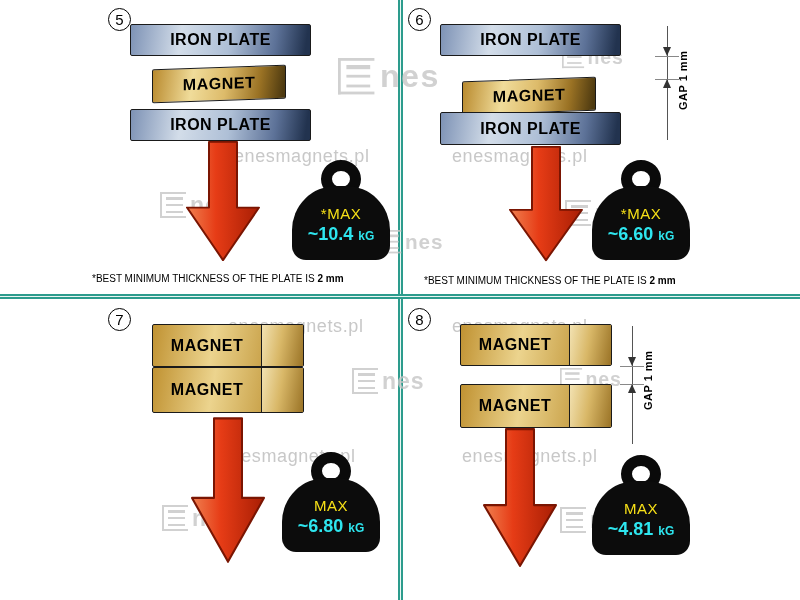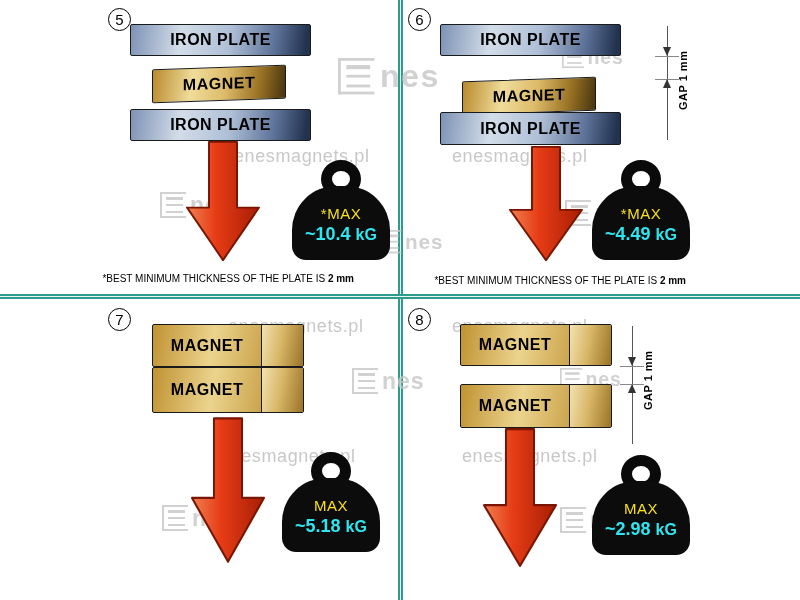--- a/index.html
+++ b/index.html
@@ -37,24 +37,24 @@
   
   .force-arrow{position:absolute;z-index:4}
 
   
   .kettlebell{position:absolute;width:98px;z-index:5}
   .kb-ring{width:40px;height:38px;border:11px solid #0a0a0a;border-radius:50%;margin:0 auto;background:#fff}
   .kb-body{margin-top:-12px;width:98px;height:74px;background:#0c0c0c;border-radius:44px 44px 14px 14px;
     display:flex;flex-direction:column;align-items:center;justify-content:center;gap:2px;padding-top:4px}
   .kb-max{color:#f7e017;font-weight:normal;font-size:15px;letter-spacing:.5px}
   .kb-val{color:#2ee6ef;font-weight:bold;font-size:18px;display:flex;align-items:baseline;gap:5px}
-  .kb-unit{font-size:16px}
-
-  
-  .footnote{position:absolute;font-size:10px;color:#000;text-align:right;z-index:4;white-space:nowrap}
+  .kb-unit{font-size:12px}
+
+  
+  .footnote{position:absolute;font-size:10px;color:#000;text-align:left;z-index:4;white-space:nowrap}
   .footnote b{font-weight:bold}
 
   
   .gapdim{position:absolute;z-index:4}
   .gapdim i{position:absolute;display:block}
   .gap-line{left:12px;top:0;width:1px;height:100%;background:#555}
   .gap-tick{left:0;width:24px;height:1px;background:#888}
   .gap-arr{left:8px;width:0;height:0;border-left:4.5px solid transparent;border-right:4.5px solid transparent}
   .gap-arr.down{border-top:9px solid #333}
   .gap-arr.up{border-bottom:9px solid #333}
@@ -206,21 +206,21 @@
     <span class="bar-label">IRON PLATE</span>
   </div>
   <svg class="force-arrow" style="left:508px;top:145px;width:76px;height:117px" viewBox="0 0 76 130" preserveAspectRatio="none">
     <path d="M24 2 H52 V72 H74 L38 128 L2 72 H24 Z" fill="url(#arrowGrad)" stroke="#7a1502" stroke-width="2" stroke-linejoin="round"></path>
   </svg>
   <div class="kettlebell" style="left:592px;top:160px">
     <div class="kb-ring"></div>
     <div class="kb-body">
       <div class="kb-max">*MAX</div>
       <div class="kb-val">
-        <span>~4.49</span>
+        <span>~6.60</span>
         <span class="kb-unit">kG</span>
       </div>
     </div>
   </div>
   <div class="footnote" style="left:424px;top:275px;width:262px">
     <span>*BEST MINIMUM THICKNESS OF THE PLATE IS</span>
     <b>2 mm</b>
   </div>
 
   <div class="num" style="left:108px;top:308px">7</div>
@@ -233,21 +233,21 @@
     <span class="endcap"></span>
   </div>
   <svg class="force-arrow" style="left:190px;top:416px;width:76px;height:148px" viewBox="0 0 76 130" preserveAspectRatio="none">
     <path d="M24 2 H52 V72 H74 L38 128 L2 72 H24 Z" fill="url(#arrowGrad)" stroke="#7a1502" stroke-width="2" stroke-linejoin="round"></path>
   </svg>
   <div class="kettlebell" style="left:282px;top:452px">
     <div class="kb-ring"></div>
     <div class="kb-body">
       <div class="kb-max">MAX</div>
       <div class="kb-val">
-        <span>~5.18</span>
+        <span>~6.80</span>
         <span class="kb-unit">kG</span>
       </div>
     </div>
   </div>
 
   <div class="num" style="left:408px;top:308px">8</div>
   <div class="bar magnet2" style="left:460px;top:324px;width:152px;height:42px">
     <span class="bar-label">MAGNET</span>
     <span class="endcap"></span>
   </div>
@@ -264,19 +264,19 @@
     <span class="endcap"></span>
   </div>
   <svg class="force-arrow" style="left:482px;top:427px;width:76px;height:141px" viewBox="0 0 76 130" preserveAspectRatio="none">
     <path d="M24 2 H52 V72 H74 L38 128 L2 72 H24 Z" fill="url(#arrowGrad)" stroke="#7a1502" stroke-width="2" stroke-linejoin="round"></path>
   </svg>
   <div class="kettlebell" style="left:592px;top:455px">
     <div class="kb-ring"></div>
     <div class="kb-body">
       <div class="kb-max">MAX</div>
       <div class="kb-val">
-        <span>~2.98</span>
+        <span>~4.81</span>
         <span class="kb-unit">kG</span>
       </div>
     </div>
   </div>
 
 </div>
 
 </body></html>

